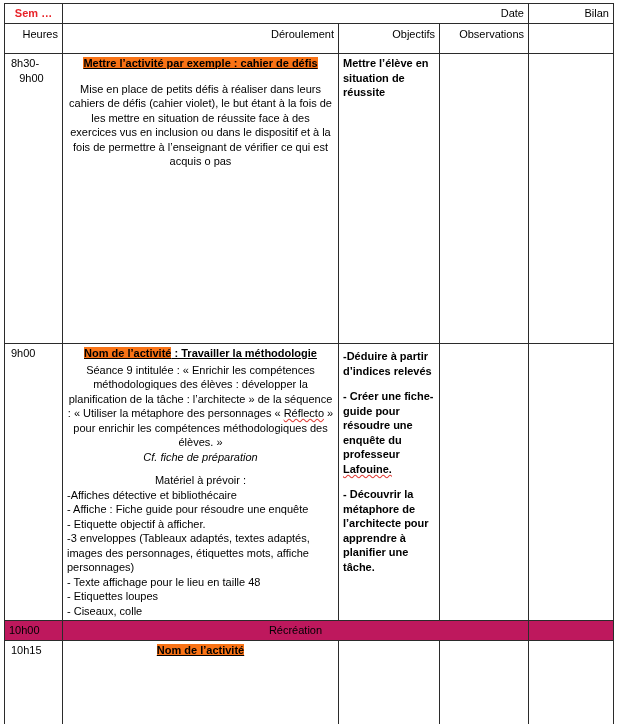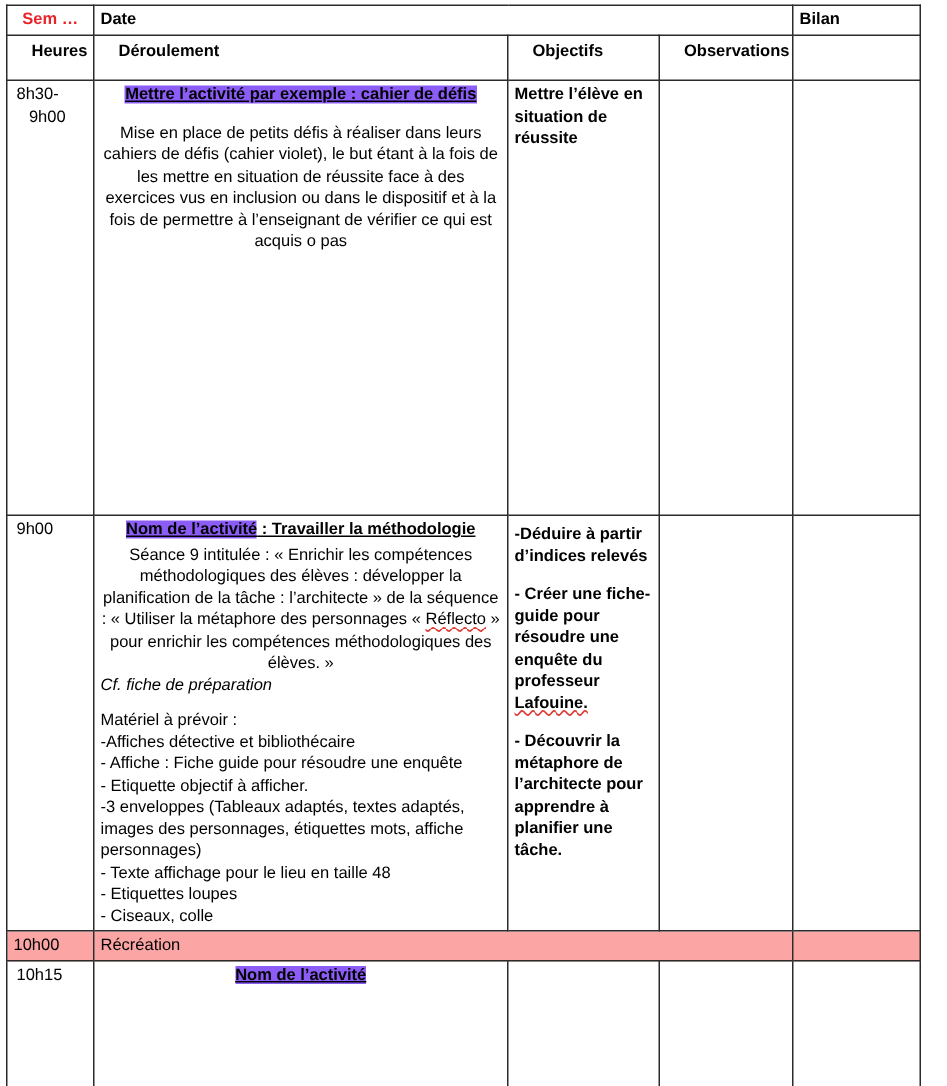--- a/index.html
+++ b/index.html
@@ -47,22 +47,22 @@
   .hdr-sem {
     text-align: center;
     font-weight: bold;
     color: #e8242a;
     font-size: 11.5px;
     padding-top: 3px;
     padding-bottom: 3px;
     height: 15px;
   }
   .hdr-center {
-    text-align: left;
-    font-weight: bold;
+    text-align: right;
+    font-weight: normal;
     font-size: 12px;
     vertical-align: middle;
   }
   .hdr-row2 td {
     height: 24px;
   }
   .hdr-row1 td {
     height: 15px;
   }
   .hdr-row2 .hdr-center {
@@ -97,59 +97,60 @@
   }
   .cell-plain { }
 
   .title-line {
     font-weight: bold;
     text-decoration: underline;
     text-align: center;
     margin: 0 0 0 0;
   }
   .hl {
-    background: #8b5cf6;
+    background: #f97316;
   }
   .para {
     margin: 11px 0 0 0;
     text-align: center;
   }
   .para.tight {
     margin-top: 2px;
   }
   .italic {
     font-style: italic;
   }
   .spell {
     text-decoration: underline;
     text-decoration-style: wavy;
     text-decoration-color: #e03a34;
     text-decoration-skip-ink: none;
   }
   .blockline {
     margin: 0;
+    text-align: center;
   }
   .gap {
     height: 9px;
   }
   .list {
     margin: 0;
   }
   .list div {
     margin: 0;
   }
   .recreation-row td {
-    background: #fca5a5;
+    background: #be185d;
     height: 15px;
     padding-top: 1px;
     padding-bottom: 1px;
     vertical-align: middle;
   }
   .recreation-label {
-    text-align: left;
+    text-align: center;
     font-size: 11px;
   }
   .recreation-hours {
     text-align: left;
     padding-left: 6px;
     font-size: 11px;
   }
   .obj-block {
     margin: 0;
   }

